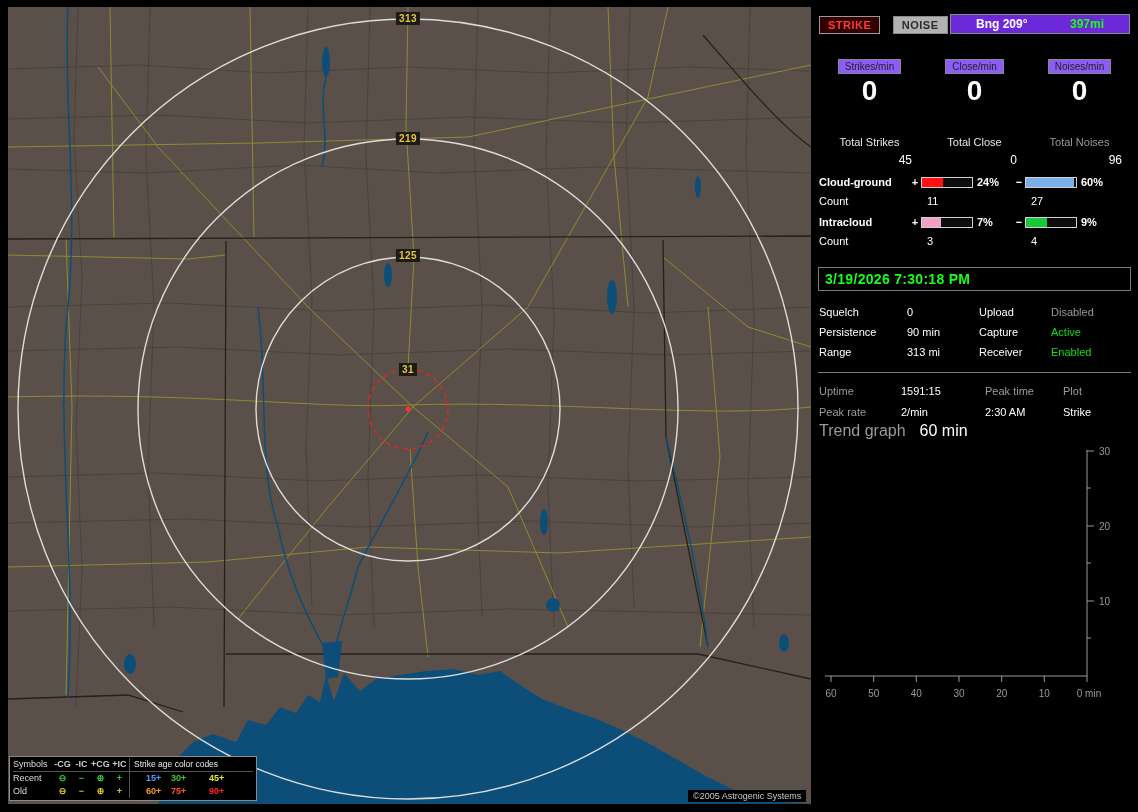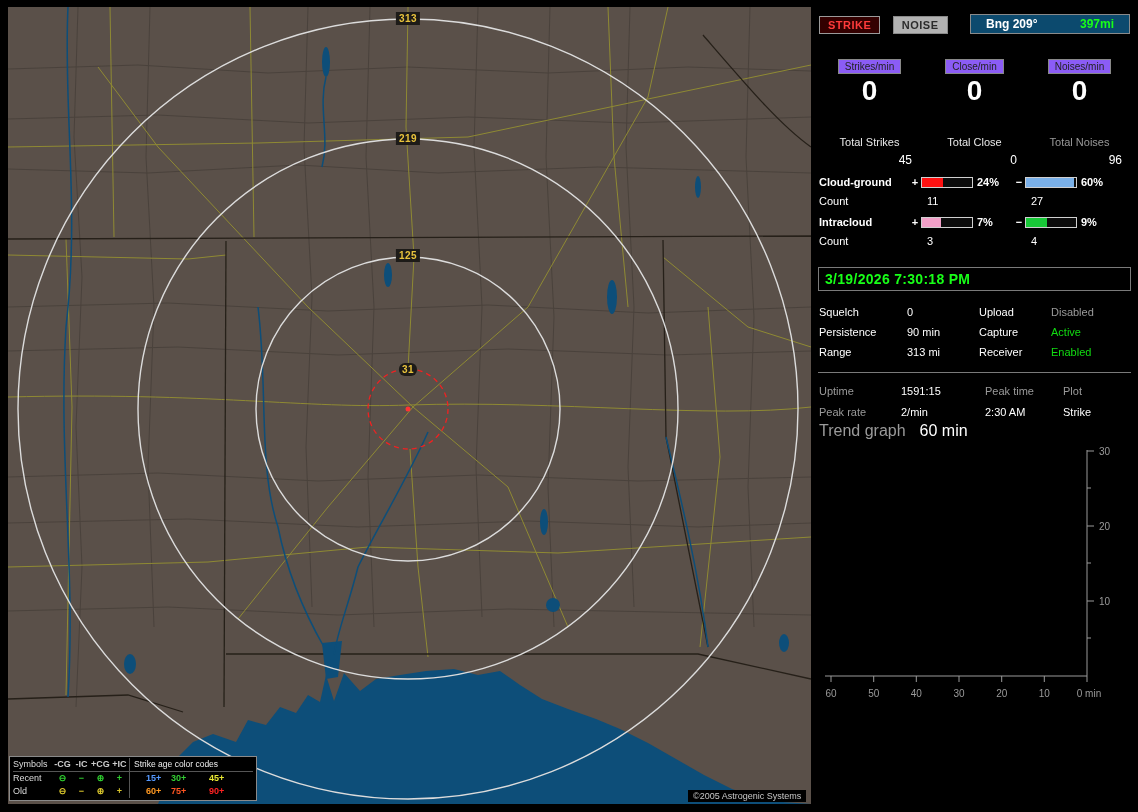--- a/index.html
+++ b/index.html
@@ -11,21 +11,21 @@
   .map-wrap{position:absolute;left:8px;top:7px;width:653px;height:797px;background:#5a5049;}
   .map-wrap svg{display:block;}
   .ring-label{
     position:absolute;transform:translateX(-50%);
     background:#1d1b18;color:#e8c33c;font-size:10px;font-weight:bold;
     padding:0 3px;line-height:13px;letter-spacing:.5px;
   }
   .ring-label.r0{left:400px;top:5px;}
   .ring-label.r1{left:400px;top:125px;}
   .ring-label.r2{left:400px;top:242px;}
-  .ring-label.r3{left:400px;top:356px;border-radius:6px;}
+  .ring-label.r3{left:400px;top:356px;}
   
   .legend{
     position:absolute;left:1px;bottom:3px;width:248px;background:#000;
     border:1px solid #8a8a8a;font-size:9px;color:#ccc;padding:1px 3px 2px 3px;box-sizing:border-box;
   }
   .lg-row{display:grid;grid-template-columns:40px 19px 19px 19px 19px 38px 38px 38px;align-items:center;line-height:13px;}
   .lg-row .lg-c0{color:#ddd;}
   .lg-head{border-bottom:1px solid #555;}
   .lg-sym{text-align:center;font-weight:bold;}
   .lg-age{text-align:left;padding-left:4px;font-weight:bold;}
@@ -35,21 +35,21 @@
     position:absolute;left:688px;top:790px;background:#000;color:#c8c8c8;
     font-size:9px;padding:1px 5px;white-space:nowrap;
   }
   
   .panel{position:absolute;left:817px;top:0;width:315px;height:645px;}
   .top-row{margin:14px 2px 0 2px;display:flex;align-items:center;justify-content:space-between;}
   .btn{font-size:11px;font-weight:bold;padding:2px 8px;letter-spacing:.5px;cursor:default;}
   .btn-strike{background:#330000;color:#ff3b3b;border:1px solid #9a9a9a;}
   .btn-noise{background:#b2b2b2;color:#2c2c2c;border:1px solid #8a8a8a;margin-left:8px;}
   .bng-box{
-    width:128px;border:1px solid #8a8a8a;background:#0c4a6e;padding:2px 15px;
+    width:128px;border:1px solid #8a8a8a;background:#6d28d9;padding:2px 25px;
     display:flex;justify-content:space-between;font-size:12px;font-weight:bold;
   }
   .bng-val{color:#18ff18;}
   .counters{margin-top:22px;display:grid;grid-template-columns:repeat(3,1fr);text-align:center;}
   .counter-label{display:inline-block;background:#8b5cf6;color:#222;font-size:10px;padding:1px 6px;border:1px solid #888;}
   .counter-value{font-size:28px;font-weight:bold;line-height:34px;color:#fff;}
   .totals{margin-top:28px;display:grid;grid-template-columns:repeat(3,1fr);}
   .total-cell{text-align:center;}
   .total-label{font-size:11px;color:#e8e8e8;}
   .total-label.dim{color:#999;}

